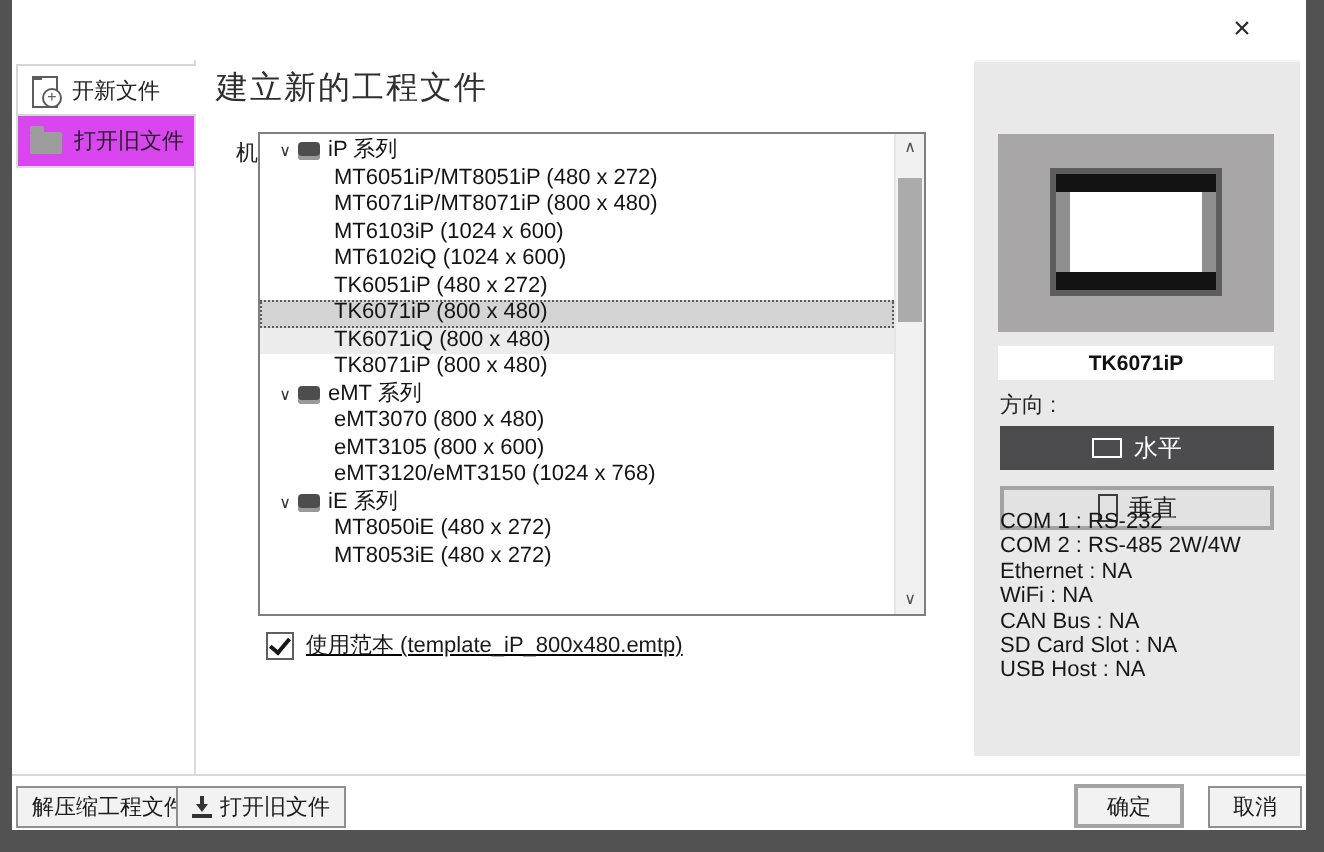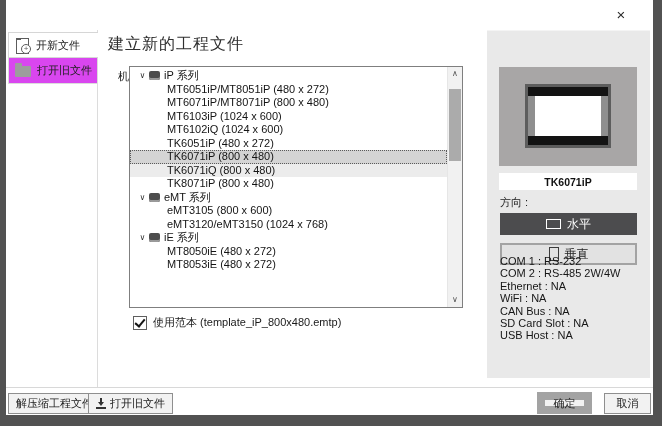--- a/index.html
+++ b/index.html
@@ -42,21 +42,21 @@
   .chev{width:13px;font-size:8px;color:#333;text-align:center;}
   .devico{width:11px;height:9px;background:#4d4d4d;border-radius:2px;margin-right:4px;box-shadow:inset 0 -2px 0 #9a9a9a;}
 
   .sbar{position:absolute;right:0;top:0;width:14px;height:240px;background:#f1f1f1;border-left:1px solid #e6e6e6;}
   .sbar .arr{position:absolute;left:0;width:14px;height:14px;font-size:8px;color:#505050;text-align:center;line-height:14px;cursor:pointer;}
   .sbar .arr.up{top:0;}
   .sbar .arr.dn{bottom:0;}
   .sbar .thumb{position:absolute;left:1px;top:22px;width:12px;height:72px;background:#ababab;cursor:pointer;}
 
   
-  .cbx-row{position:absolute;left:133px;top:315px;display:flex;align-items:center;gap:6px;}
+  .cbx-row{position:absolute;left:133px;top:315px;display:flex;align-items:center;gap:6px;text-decoration:underline;}
   .cbx{width:12px;height:12px;border:1px solid #5f5f5f;background:#fff;position:relative;cursor:pointer;}
   .cbx:after{content:"";position:absolute;left:3px;top:0px;width:4px;height:8px;border:solid #161616;border-width:0 2px 2px 0;transform:rotate(40deg);}
   .cbx-label{font-size:11px;color:#1a1a1a;}
 
   
   .panel{position:absolute;left:487px;top:30px;width:163px;height:348px;background:#e9e9e9;border-top:1px solid #f4f4f4;box-sizing:border-box;}
   .preview{position:absolute;left:12px;top:36px;width:138px;height:99px;background:#a8a6a6;}
   .hmi{position:absolute;left:26px;top:17px;width:86px;height:64px;background:#5d5d5d;padding:3px;box-sizing:border-box;}
   .hmi .bar{height:9px;background:#131313;}
   .hmi .mid{height:40px;background:#8f8f8f;position:relative;}
@@ -69,21 +69,21 @@
   .land-ic{width:13px;height:8px;border:1.5px solid #fff;display:inline-block;}
   .port-ic{width:8px;height:12px;border:1.5px solid #3c3c3c;display:inline-block;}
   .ports{position:absolute;left:13px;top:224px;font-size:11px;color:#161616;line-height:12.4px;}
 
   .hsep{position:absolute;left:6px;top:387px;width:647px;height:1px;background:#d8d8d8;}
 
   
   .fbtn{position:absolute;top:393px;height:21px;background:#f2f2f2;border:1px solid #8f8f8f;font-size:11px;color:#1a1a1a;display:flex;align-items:center;justify-content:center;padding:0 7px;box-sizing:border-box;cursor:pointer;gap:4px;font-family:inherit;}
   .b-dec{left:8px;}
   .b-ex{left:88px;}
-  .b-ok{left:537px;top:392px;width:55px;height:22px;border:8px solid #a3a3a3;}
+  .b-ok{left:537px;top:392px;width:55px;height:22px;border:2px solid #a3a3a3;}
   .b-cancel{left:604px;width:47px;}
   .dl-ic{width:10px;height:11px;position:relative;flex:0 0 10px;}
   .dl-ic:before{content:"";position:absolute;left:4px;top:0;width:2px;height:6px;background:#333;}
   .dl-ic:after{content:"";position:absolute;left:2px;top:4px;width:0;height:0;border-left:3px solid transparent;border-right:3px solid transparent;border-top:4px solid #333;}
   .dl-ic .tray{position:absolute;left:0;bottom:0;width:10px;height:2px;background:#333;}
 </style>
 </head>
 <body>
 
 <div id="dialog">
@@ -156,20 +156,24 @@
 
           <span class="lbl">TK8071iP (800 x 480)</span>
         </div>
 
         <div class="trow group">
           <span class="chev">∨</span>
           <span class="devico"></span>
           <span class="lbl">eMT 系列</span>
         </div>
 
+        <div class="trow item">
+
+          <span class="lbl">eMT3070 (800 x 480)</span>
+        </div>
 
         <div class="trow item">
 
           <span class="lbl">eMT3105 (800 x 600)</span>
         </div>
 
         <div class="trow item">
 
           <span class="lbl">eMT3120/eMT3150 (1024 x 768)</span>
         </div>

